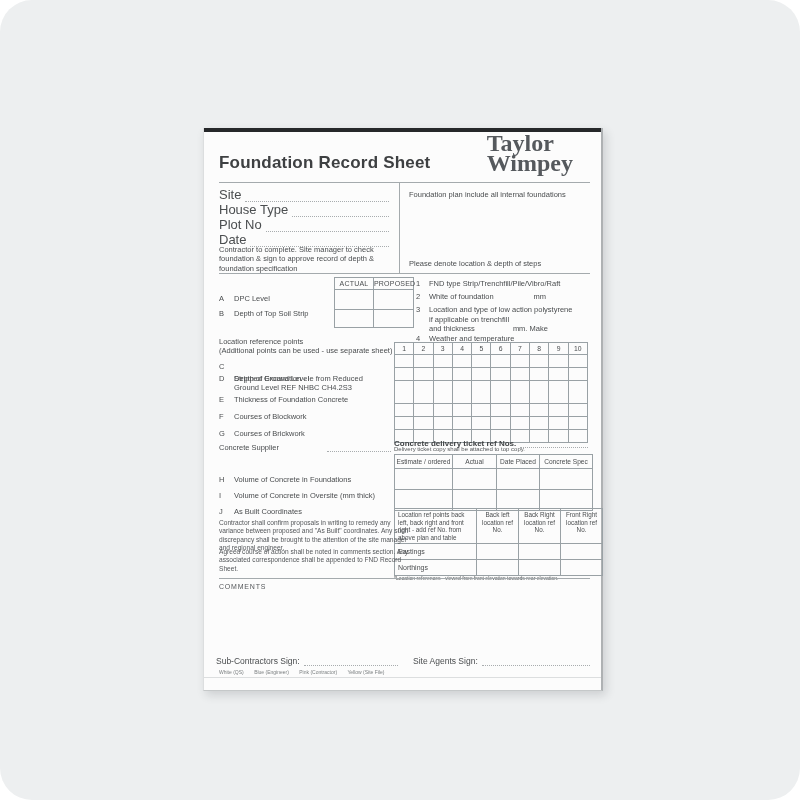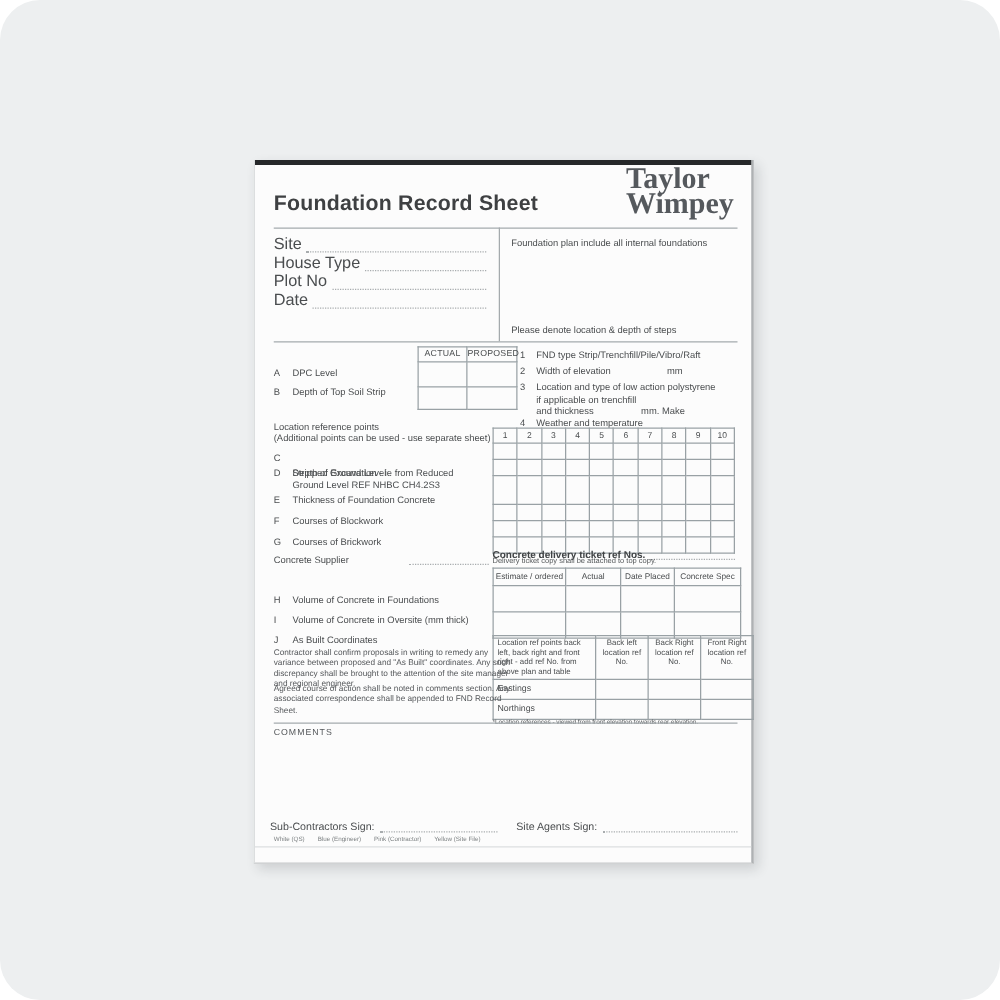--- a/index.html
+++ b/index.html
@@ -6,21 +6,21 @@
   .stage{position:relative;width:800px;height:800px;background:#edeff0;overflow:hidden;
          font-family:"Liberation Sans",sans-serif;color:#4a4d4f;border-radius:32px;}
   .paper{position:absolute;left:203px;top:128px;width:397px;height:562px;background:#fcfcfc;
          border-left:1px solid #dcdedf;border-right:2px solid #aeb1b3;border-bottom:1px solid #c5c8c9;
          box-shadow:3px 4px 9px rgba(40,45,50,.16);}
   .abs{position:absolute;}
   .topstrip{position:absolute;left:0;right:0;top:0;height:4px;background:#26282a;}
   .rule{position:absolute;left:15px;right:11px;border-top:1px solid #a4aaad;}
   .vline{position:absolute;width:1px;background:#a4aaad;}
   .title{position:absolute;left:15px;top:25px;font-size:17px;font-weight:bold;color:#3e4042;letter-spacing:.2px;}
-  .logo{position:absolute;right:14px;top:5px;font-family:"Liberation Serif",serif;font-size:24px;
+  .logo{position:absolute;right:28px;top:5px;font-family:"Liberation Serif",serif;font-size:24px;
         font-weight:bold;color:#55595d;line-height:20px;}
   .t75{font-size:7.5px;line-height:9.3px;}
   .small6{font-size:6px;color:#55585a;}
   .fields{position:absolute;left:15px;top:59px;width:170px;}
   .fieldrow{display:flex;align-items:flex-end;height:15px;}
   .fieldrow .flabel{font-size:13px;}
   .wline{flex:1;border-bottom:1px dotted #a8acae;margin-left:4px;height:10px;}
   .lbl-letter{position:absolute;left:15px;font-size:7.5px;}
   .lbl-text{position:absolute;left:30px;font-size:7.5px;line-height:9.3px;}
   table{border-collapse:collapse;table-layout:fixed;}
@@ -80,20 +80,21 @@
       </div>
       <div class="fieldrow">
         <span class="flabel">Plot No</span>
         <span class="wline"></span>
       </div>
       <div class="fieldrow">
         <span class="flabel">Date</span>
         <span class="wline"></span>
       </div>
     </div>
+    <div class="abs t75" style="left:15px;top:117px;width:182px">Contractor to complete. Site manager to check foundation &amp; sign to approve record of depth &amp; foundation specification</div>
     <div class="abs t75" style="left:205px;top:62px">Foundation plan include all internal foundations</div>
     <div class="abs t75" style="left:205px;top:131px">Please denote location &amp; depth of steps</div>
     <div class="rule" style="top:145px"></div>
 
     <table class="abtable">
       <tbody>
           <tr>
         <th style="width:38px">ACTUAL</th>
         <th style="width:39px">PROPOSED</th>
       </tr>
@@ -111,21 +112,21 @@
     <span class="lbl-text" style="top:166px">DPC Level</span>
     <span class="lbl-letter" style="top:181px">B</span>
     <span class="lbl-text" style="top:181px">Depth of Top Soil Strip</span>
 
     <div class="numitem" style="top:151px">
       <span class="num">1</span>
       <span>FND type Strip/Trenchfill/Pile/Vibro/Raft</span>
     </div>
     <div class="numitem" style="top:164px;width:130px">
       <span class="num">2</span>
-      <span style="flex:1">Width of elevation</span>
+      <span style="flex:1">White of foundation</span>
       <span>mm</span>
     </div>
     <div class="numitem" style="top:177px;width:172px;display:block">
       <div style="display:flex">
         <span class="num">3</span>
         <span>Location and type of low action polystyrene</span>
       </div>
       <div style="margin-left:13px">if applicable on trenchfill</div>
       <div style="margin-left:13px;display:flex">
         <span>and thickness</span>

